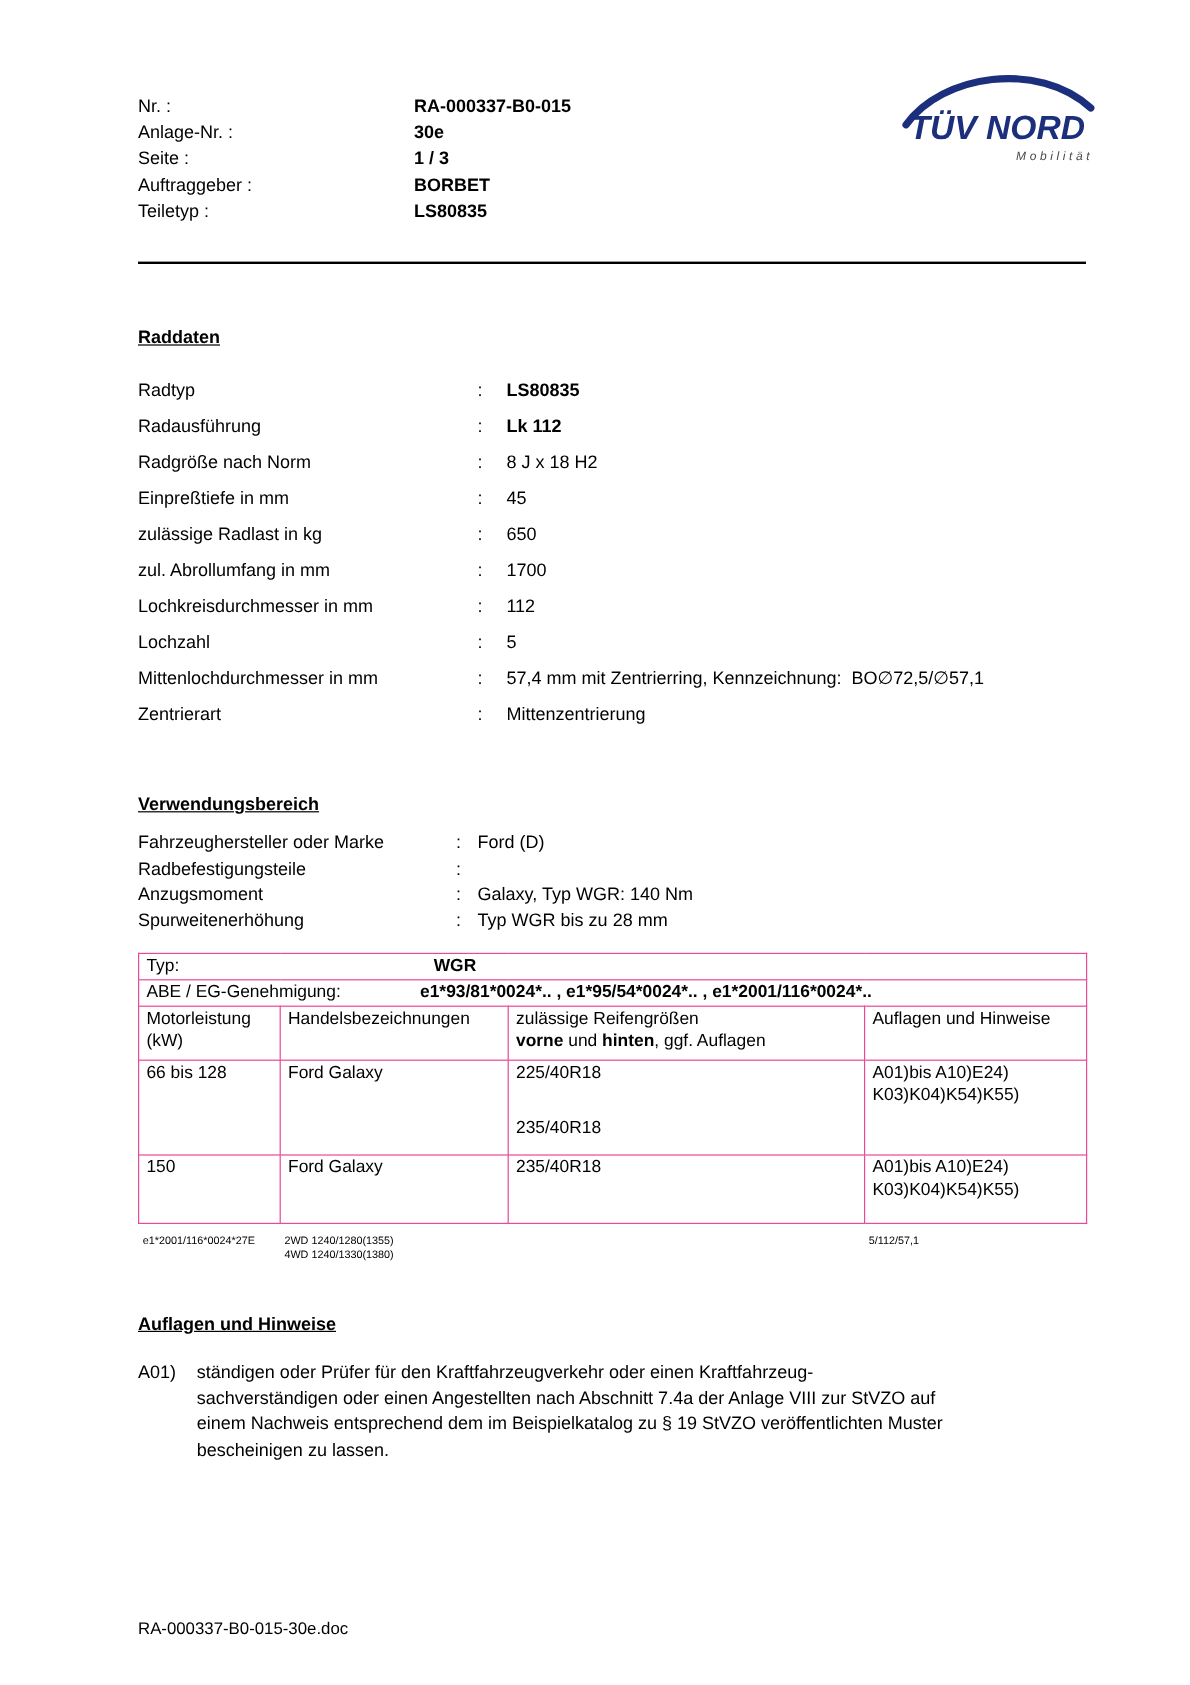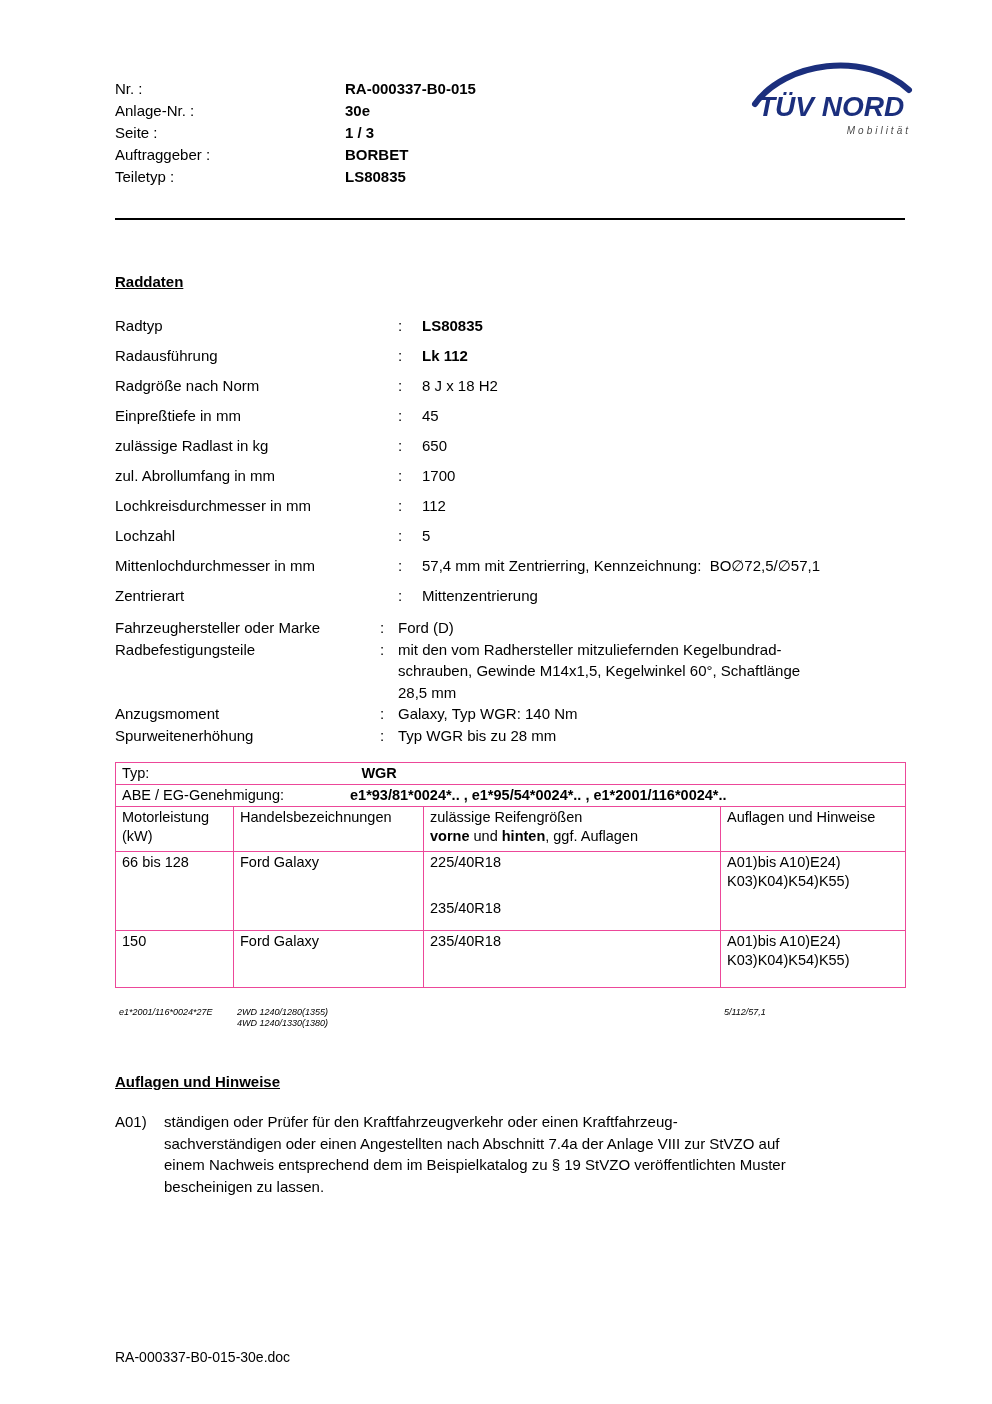--- a/index.html
+++ b/index.html
@@ -50,21 +50,21 @@
   .spec-table td { border: 1px solid #ec4899; padding: 1px 6px; vertical-align: top; line-height: 19px; }
   .t-wgr { font-weight: bold; margin-left: 212px; }
   .t-abe-val { font-weight: bold; margin-left: 66px; }
   .t-head td { height: 42px; }
   .t-row1 td { height: 76px; }
   .t-row2 td { height: 54px; }
   .tire-rear { margin-top: 27px; }
   .bold { font-weight: bold; }
 
   
-  .footnotes { display: grid; grid-template-columns: 118px 190px 297px 185px; width: 790px; margin-top: 19px; font-size: 9px; line-height: 10.5px; font-style: italic; }
+  .footnotes { display: grid; grid-template-columns: 118px 190px 297px 185px; width: 790px; margin-top: 9px; font-size: 9px; line-height: 10.5px; }
   .footnotes > div { padding-left: 4px; }
 
   
   .a-item { display: grid; grid-template-columns: 49px 1fr; font-size: 15px; line-height: 21.5px; margin-top: 20px; }
 
   
   .doc-footer { position: absolute; left: 115px; top: 1349px; font-size: 14px; }
 </style>
 </head>
 <body>
@@ -154,35 +154,31 @@
         <span>:</span>
         <span class="rd-value">57,4 mm mit Zentrierring, Kennzeichnung:  BO∅72,5/∅57,1</span>
       </div>
       <div class="rd-row">
         <span>Zentrierart</span>
         <span>:</span>
         <span class="rd-value">Mittenzentrierung</span>
       </div>
     </div>
 
+    <div class="section-heading sh-verwendung">Verwendungsbereich</div>
 
     <div class="vw-block">
       <div class="vw-row">
         <span>Fahrzeughersteller oder Marke</span>
         <span>:</span>
         <span>Ford (D)</span>
       </div>
       <div class="vw-row">
         <span>Radbefestigungsteile</span>
         <span>:</span>
-        <span class="vw-lines">
-          <div>mit den vom Radhersteller mitzuliefernden Kegelbundrad-</div>
-          <div>schrauben, Gewinde M14x1,5, Kegelwinkel 60°, Schaftlänge</div>
-          <div>28,5 mm</div>
-        </span>
       </div>
       <div class="vw-row">
         <span>Anzugsmoment</span>
         <span>:</span>
         <span>Galaxy, Typ WGR: 140 Nm</span>
       </div>
       <div class="vw-row">
         <span>Spurweitenerhöhung</span>
         <span>:</span>
         <span>Typ WGR bis zu 28 mm</span>

